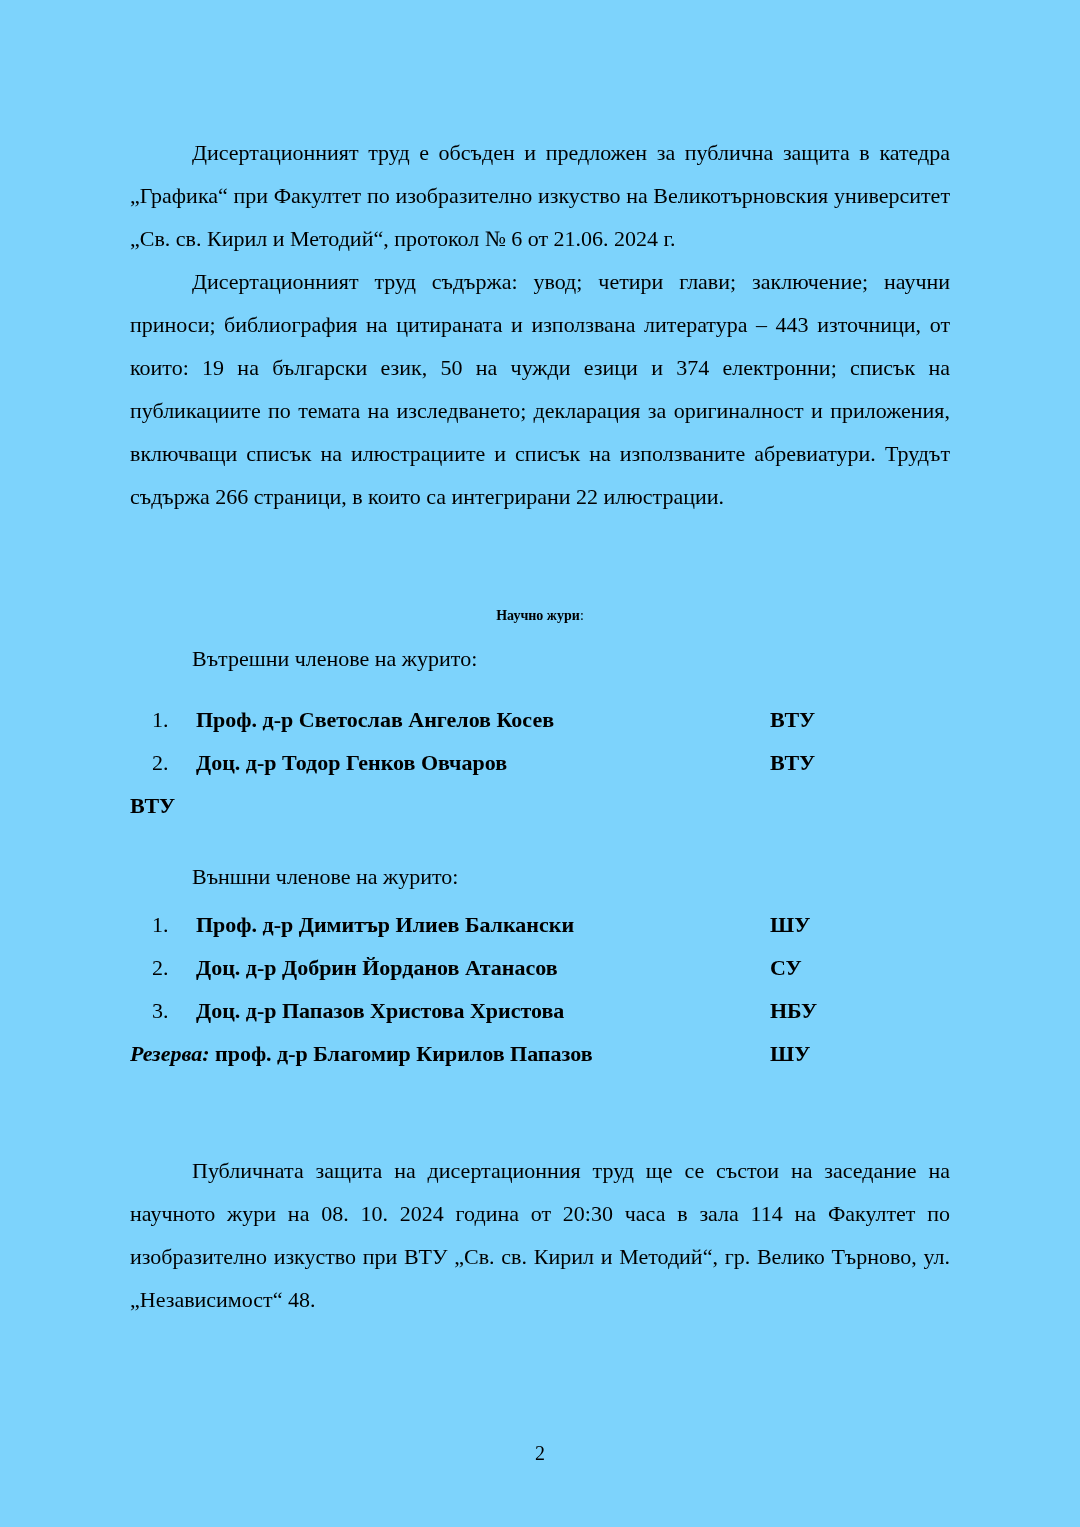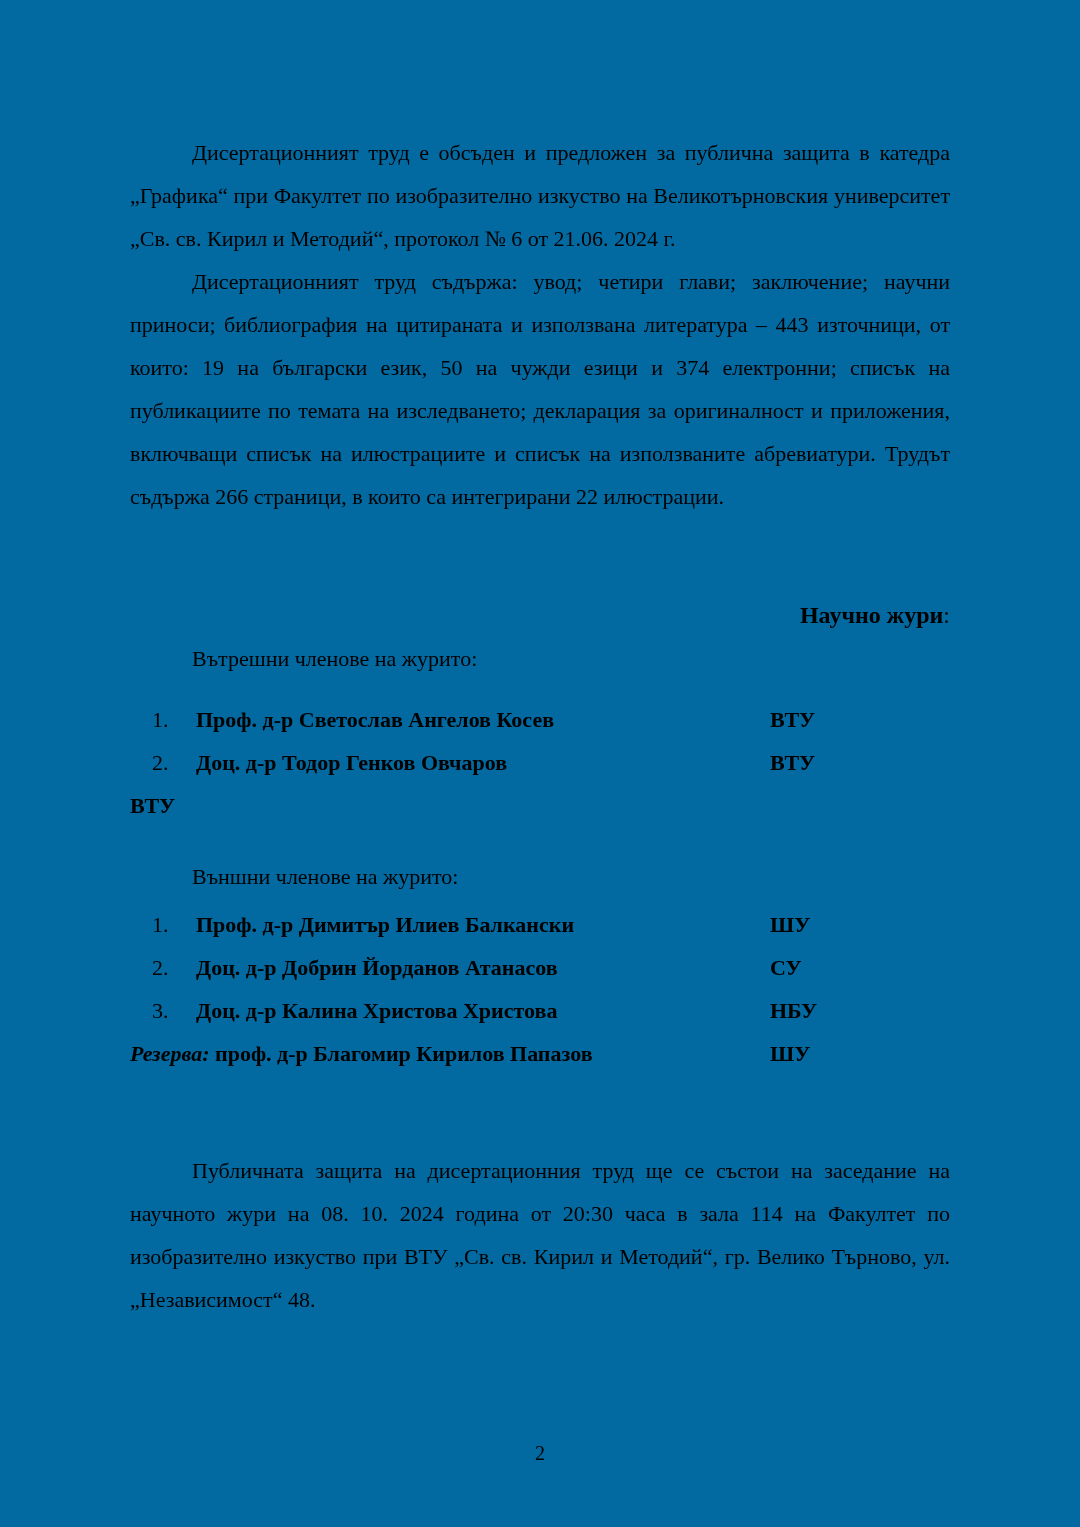--- a/index.html
+++ b/index.html
@@ -1,38 +1,38 @@
 <!DOCTYPE html>
 <html><head>
 <meta charset="utf-8">
 <style>
   html, body { margin: 0; padding: 0; background: #ffffff; }
   .page {
     position: relative;
     width: 1080px;
     min-height: 1527px;
     margin: 0 auto;
-    background: #0369a1;
+    background: #7dd3fc;
     color: #000000;
     font-family: "Liberation Serif", serif;
     font-size: 22px;
     box-sizing: border-box;
     padding: 131px 130px 0 130px;
   }
   .body-text {
     margin: 0;
     line-height: 43px;
     text-align: justify;
     text-indent: 62px;
   }
   .jury-heading {
     margin: 76px 0 0 0;
     line-height: 43px;
-    text-align: right;
-    font-size: 24px;
+    text-align: center;
+    font-size: 14px;
     font-weight: normal;
   }
   .jury-heading b { font-weight: bold; }
   .sub-title {
     margin: 0;
     line-height: 43px;
     text-indent: 62px;
   }
   .sub-title.external { margin-top: 28px; }
   .jury-list { margin-top: 18px; }
@@ -97,21 +97,21 @@
       <span class="name">Проф. д-р Димитър Илиев Балкански</span>
       <span class="org">ШУ</span>
     </div>
     <div class="jury-row">
       <span class="num">2.</span>
       <span class="name">Доц. д-р Добрин Йорданов Атанасов</span>
       <span class="org">СУ</span>
     </div>
     <div class="jury-row">
       <span class="num">3.</span>
-      <span class="name">Доц. д-р Калина Христова Христова</span>
+      <span class="name">Доц. д-р Папазов Христова Христова</span>
       <span class="org">НБУ</span>
     </div>
     <div class="jury-row reserve">
       <span class="name"><i>Резерва:</i><span> проф. д-р Благомир Кирилов Папазов</span></span>
       <span class="org">ШУ</span>
     </div>
   </div>
 
   <p class="body-text closing">Публичната защита на дисертационния труд ще се състои на заседание на научното жури на 08. 10. 2024 година от 20:30 часа в зала 114 на Факултет по изобразително изкуство при ВТУ „Св. св. Кирил и Методий“, гр. Велико Търново, ул. „Независимост“ 48.</p>
 

